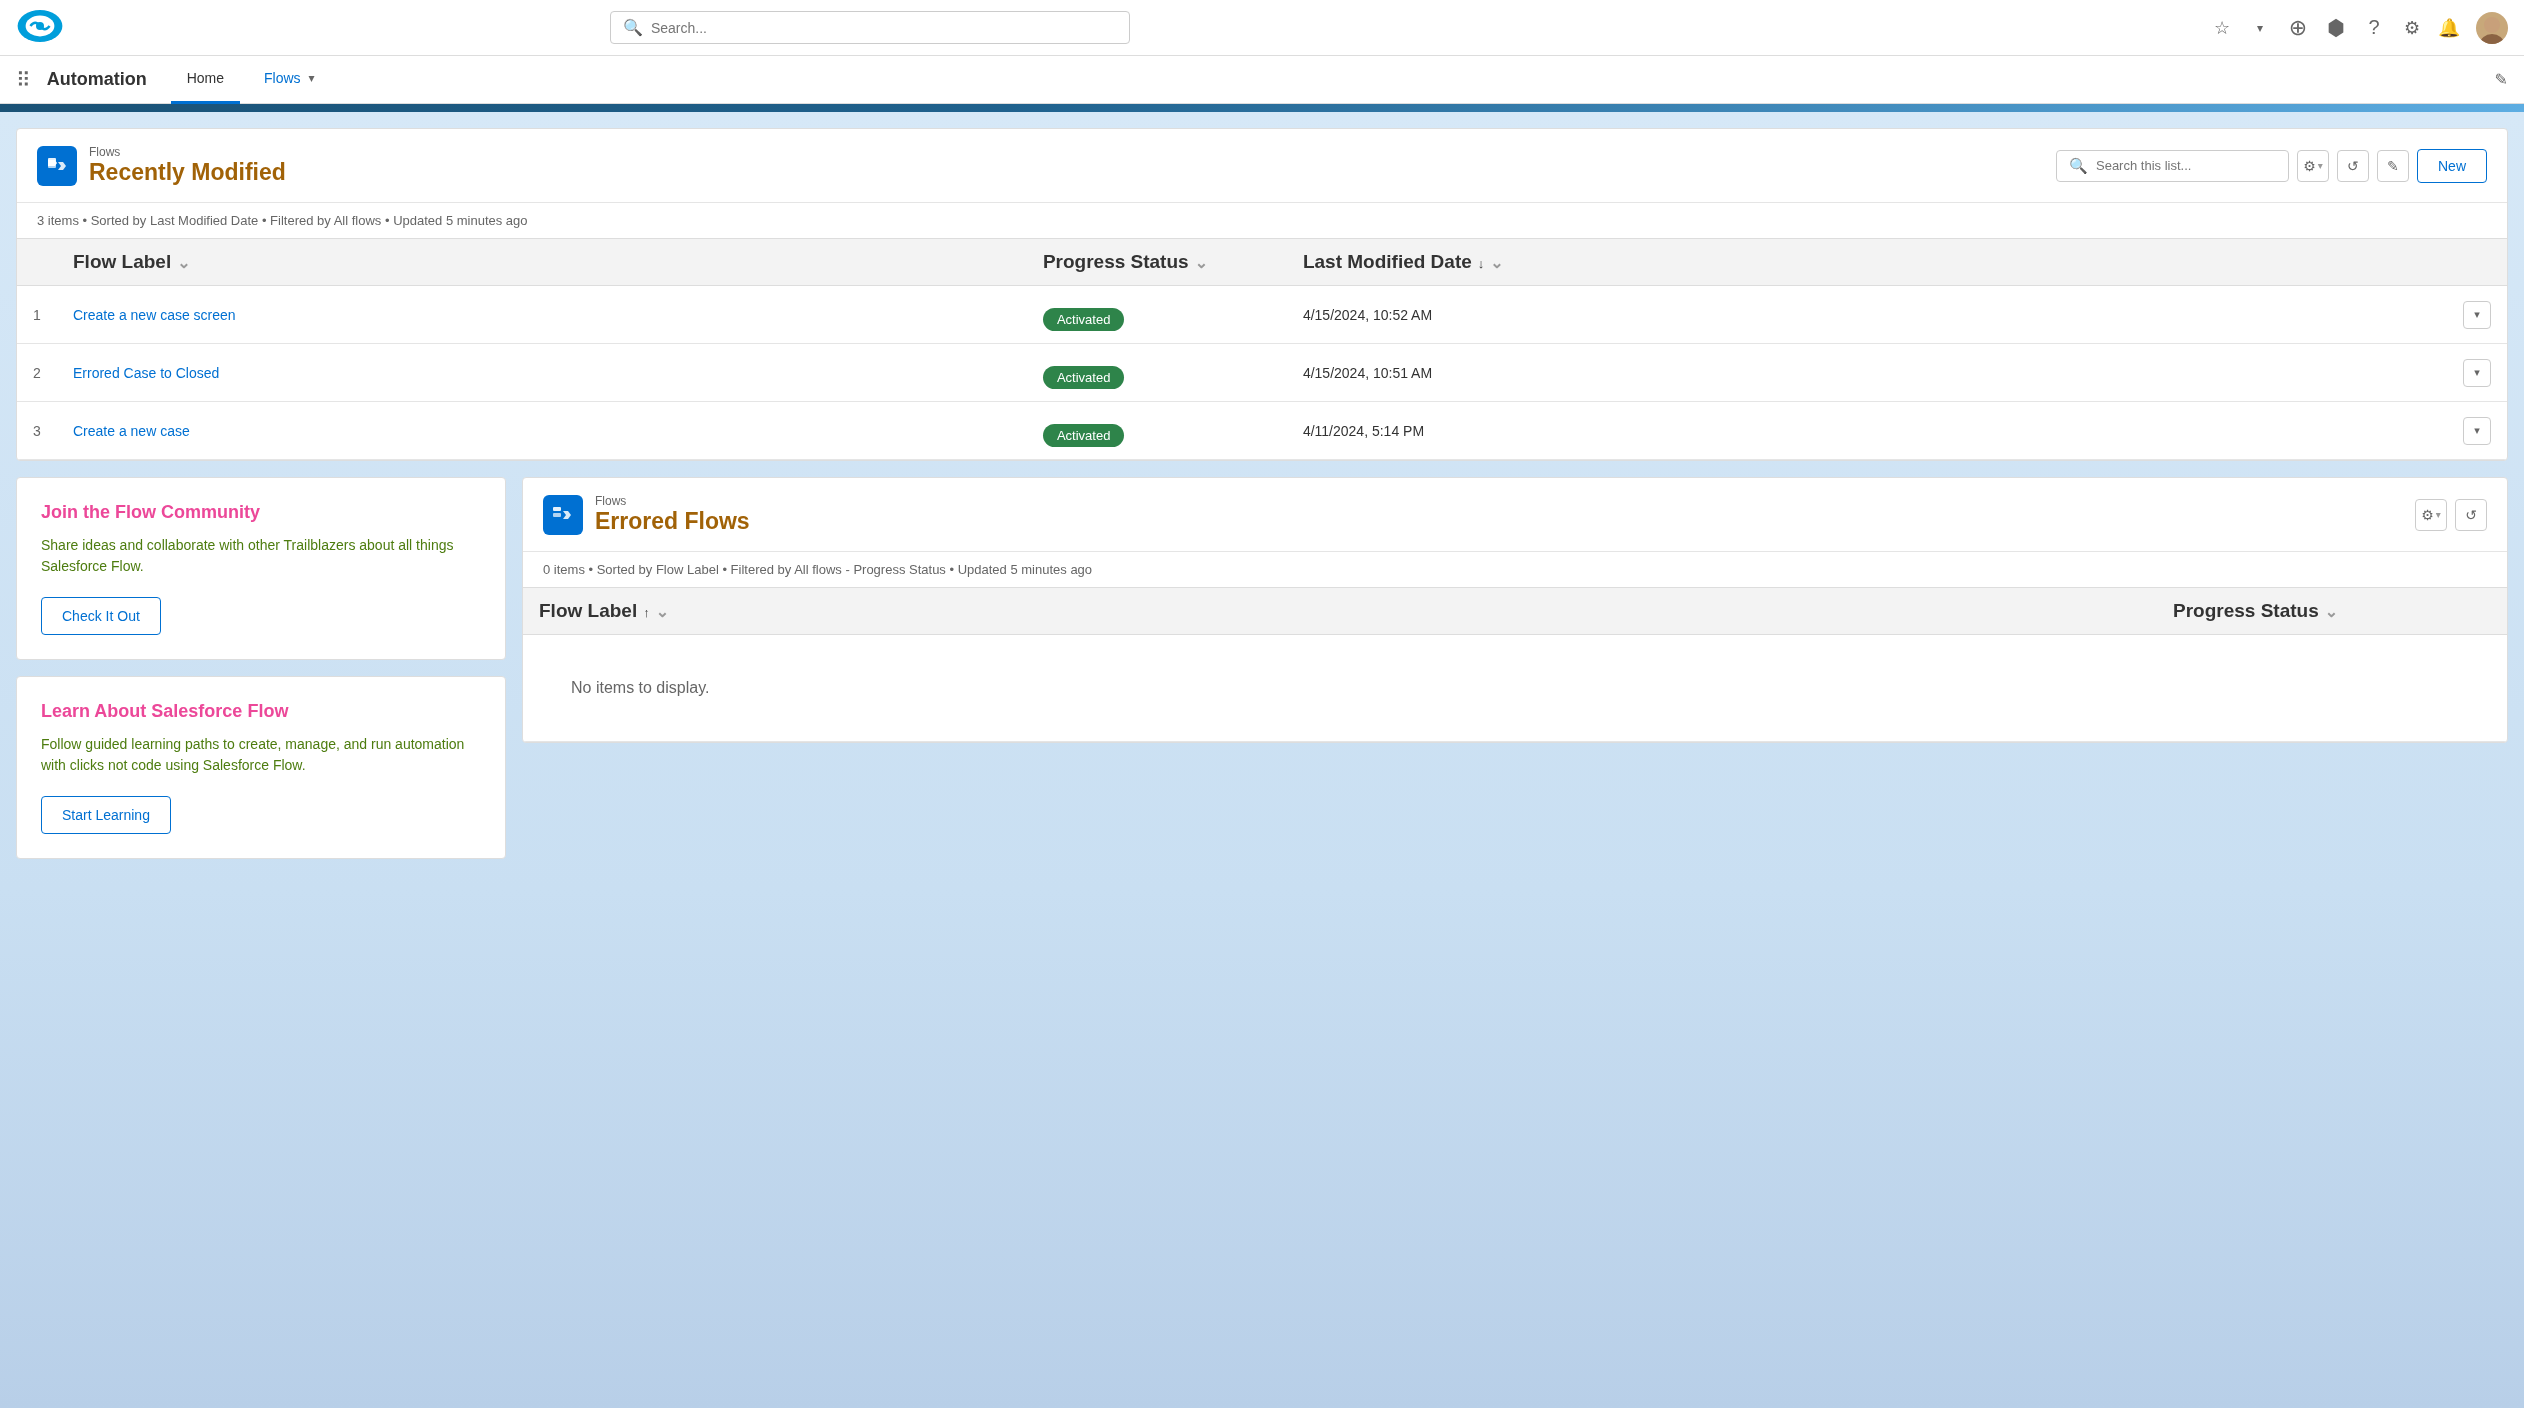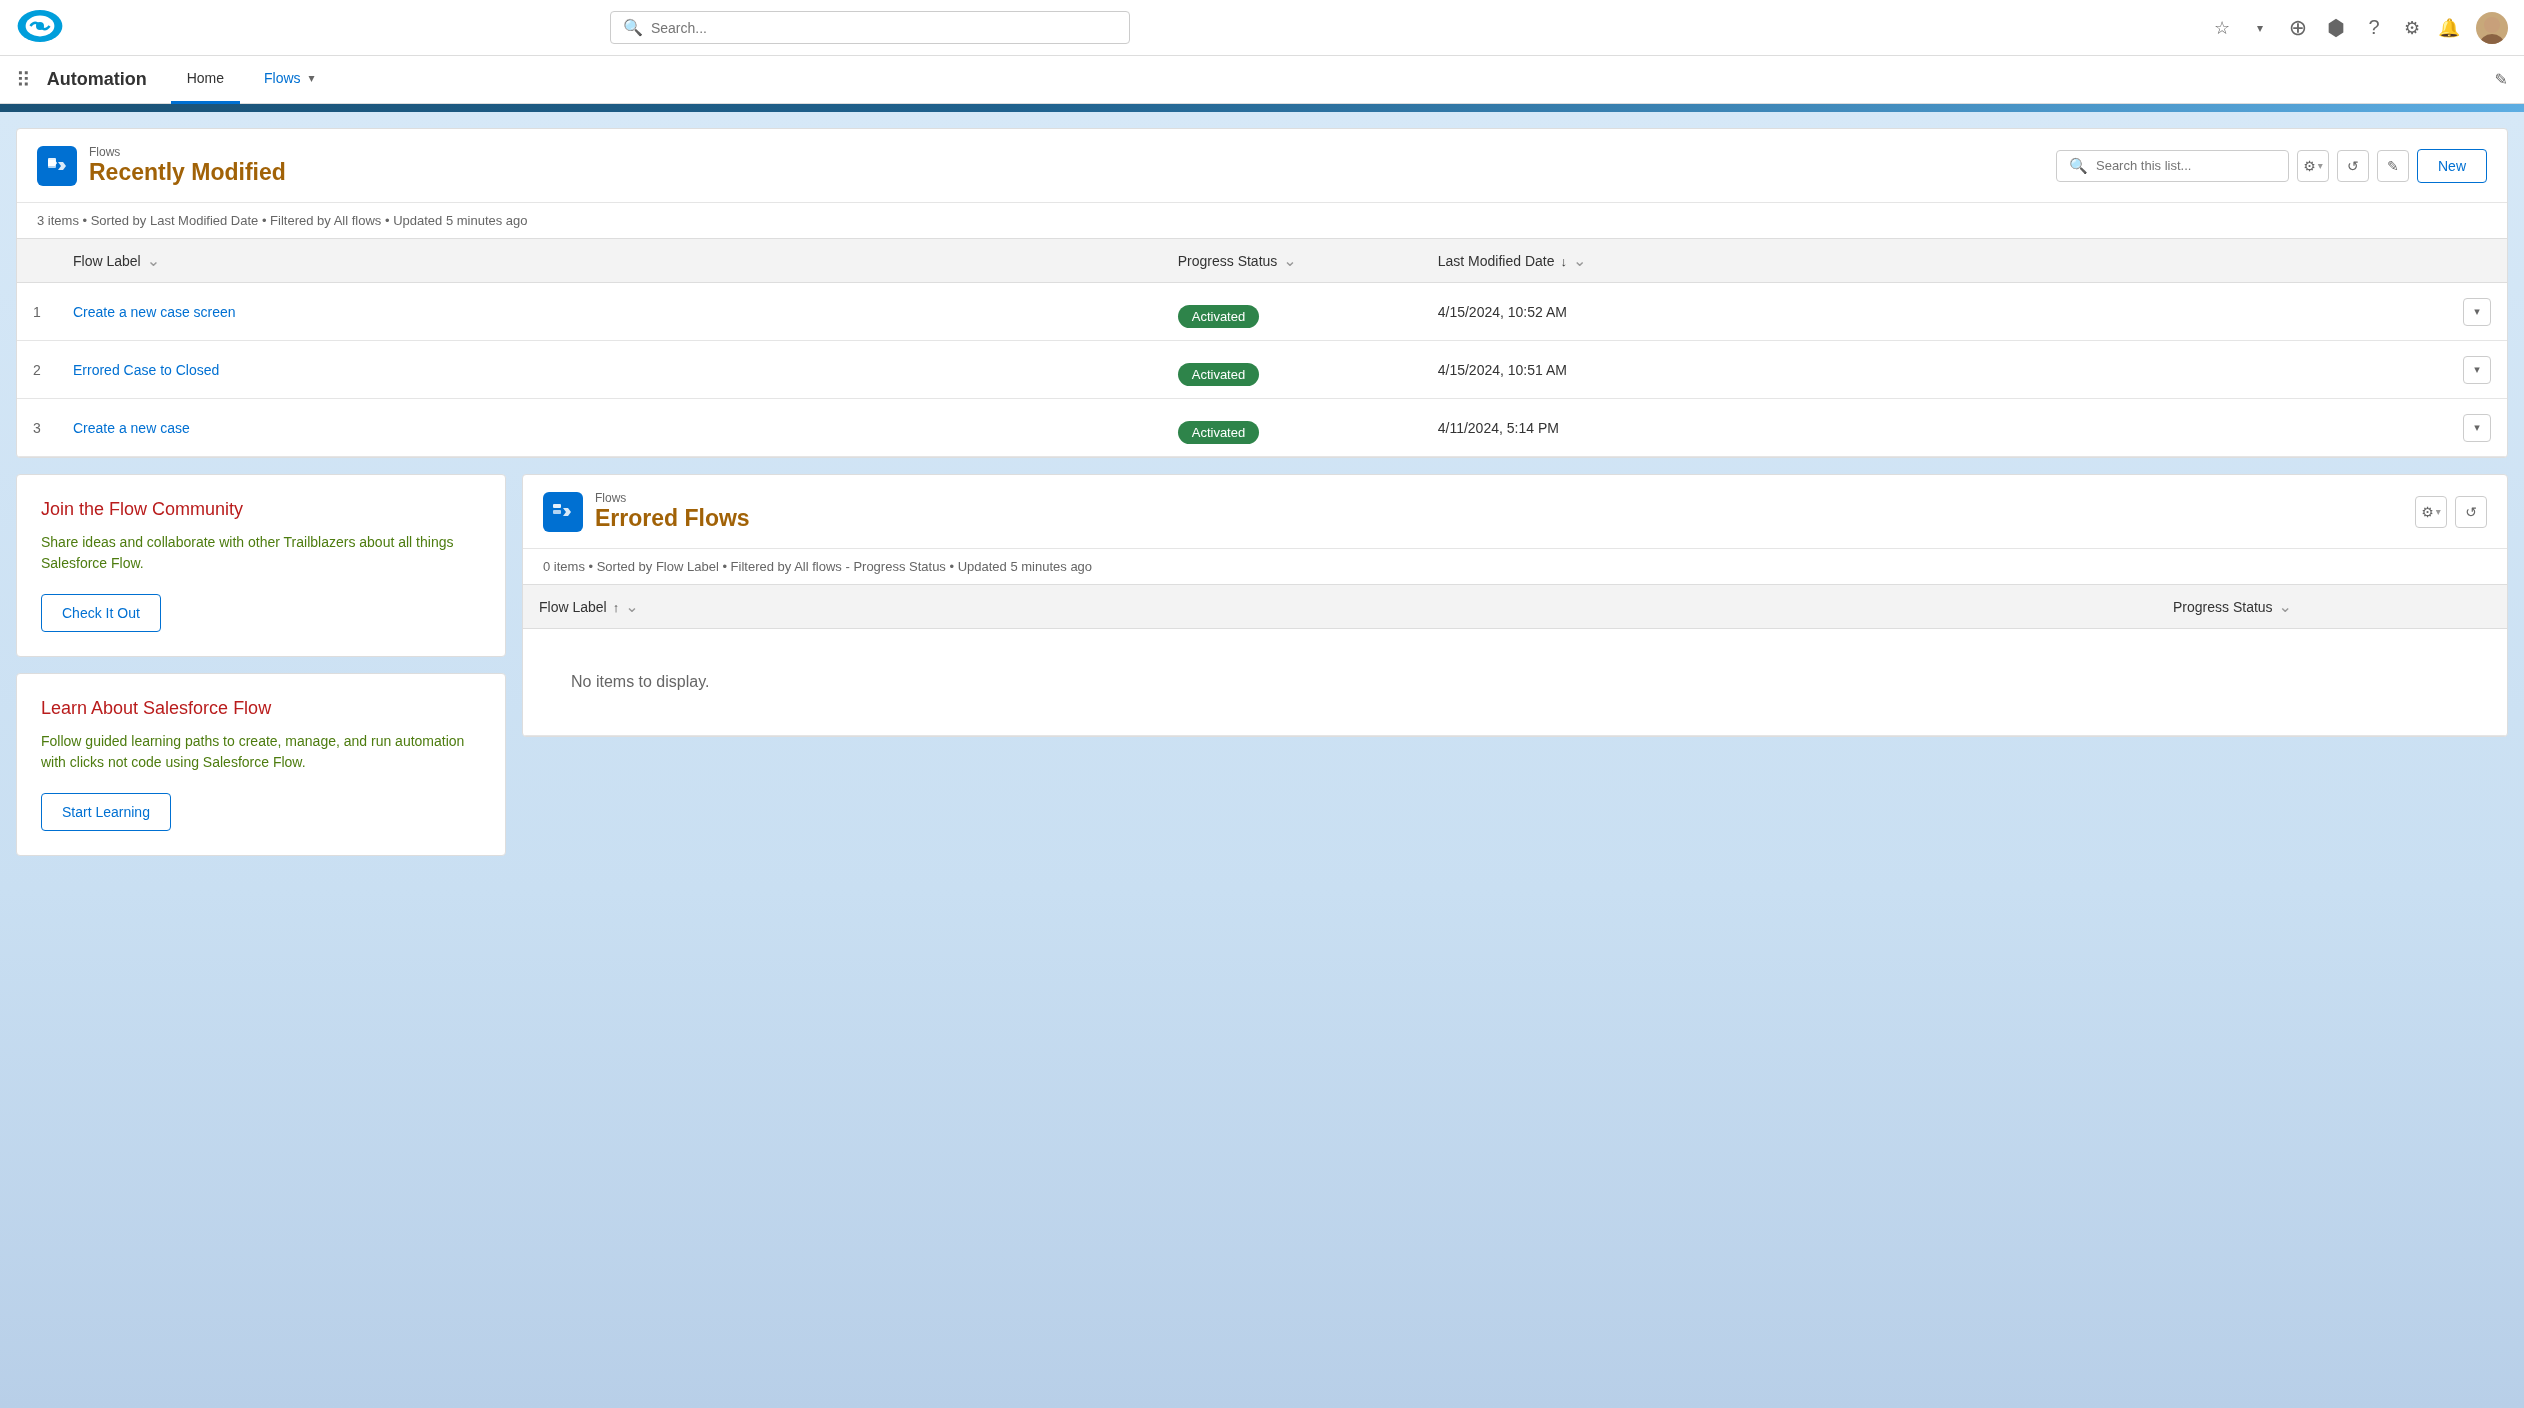--- a/index.html
+++ b/index.html
@@ -96,21 +96,21 @@
     }
 
     
     .table-meta {
       padding: 10px 20px; font-size: 13px; color: #666;
       background: #fff;
     }
     table { width: 100%; border-collapse: collapse; }
     thead tr { background: #f3f3f3; border-bottom: 1px solid #ddd; border-top: 1px solid #ddd; }
     th {
-      padding: 12px 16px; text-align: left; font-size: 14px; font-weight: 400;
+      padding: 12px 16px; text-align: left; font-size: 19px; font-weight: 700;
       color: #333; white-space: nowrap;
     }
     th .th-inner { display: flex; align-items: center; gap: 6px; }
     td { padding: 12px 16px; border-bottom: 1px solid #e5e5e5; font-size: 14px; }
     .row-num { color: #666; width: 32px; }
     .flow-link { color: #0070d2; cursor: pointer; text-decoration: none; }
     .activated-badge {
       display: inline-block; padding: 4px 14px; border-radius: 20px;
       background: #2e844a; color: #fff; font-size: 13px; font-weight: 500; margin-top: 10px;
     }
@@ -122,21 +122,21 @@
     }
 
     
     .bottom-grid { display: flex; gap: 16px; }
     .bottom-left { width: 490px; flex-shrink: 0; display: flex; flex-direction: column; gap: 16px; }
     .bottom-right { flex: 1; }
 
     .community-card, .learn-card {
       background: #fff; border-radius: 4px; border: 1px solid #ddd; padding: 24px;
     }
-    .community-title, .learn-title { font-size: 18px; font-weight: 400; margin-bottom: 12px; color: #b91c1c; }
+    .community-title, .learn-title { font-size: 18px; font-weight: 700; margin-bottom: 12px; color: #ec4899; }
     .community-text, .learn-text { font-size: 14px; color: #4d7c0f; line-height: 1.5; margin-bottom: 20px; }
     .outline-btn {
       display: inline-block; padding: 10px 20px;
       border: 1px solid #0070d2; border-radius: 4px;
       background: #fff; color: #0070d2; font-size: 14px; cursor: pointer; font-weight: 400;
     }
 
     .errored-card { background: #fff; border-radius: 4px; border: 1px solid #ddd; overflow: hidden; }
     .no-items { padding: 32px; color: #666; font-size: 16px; }
 

